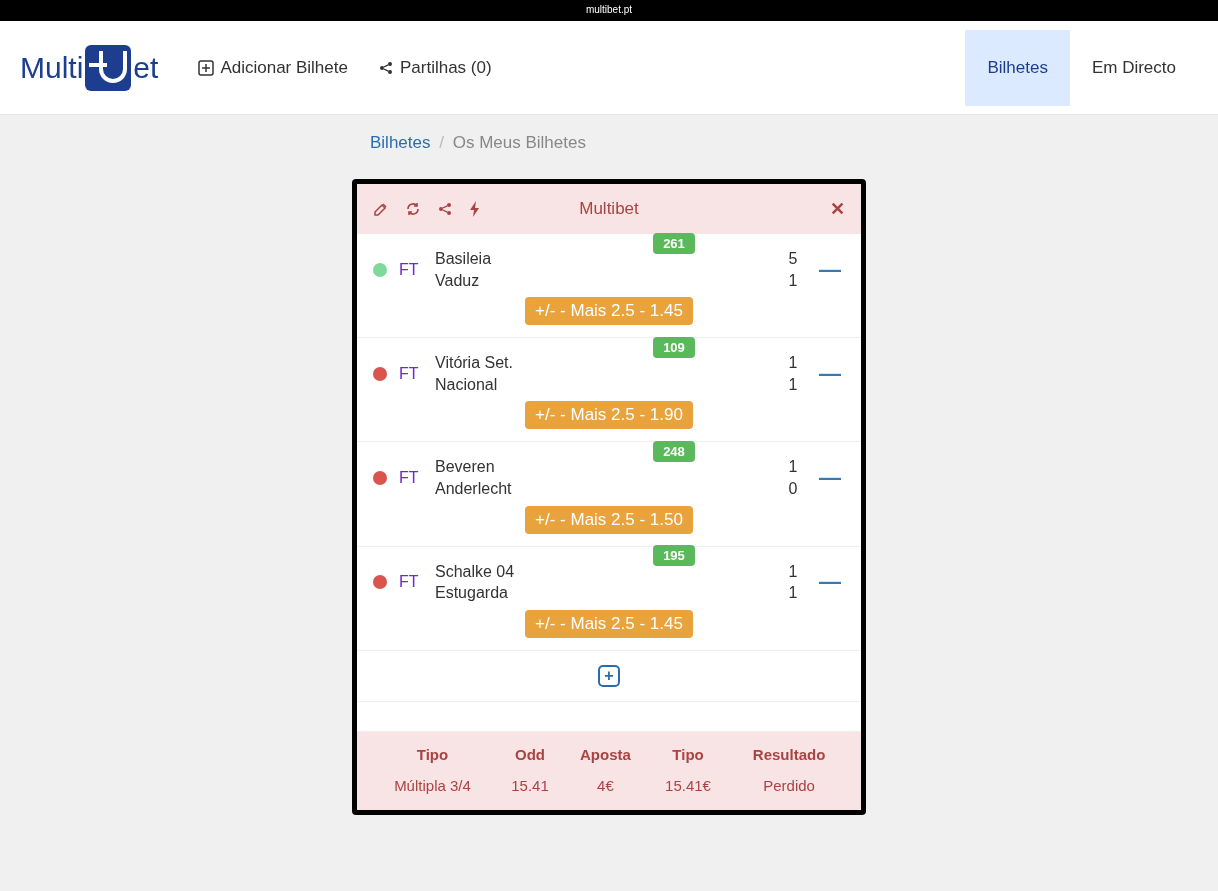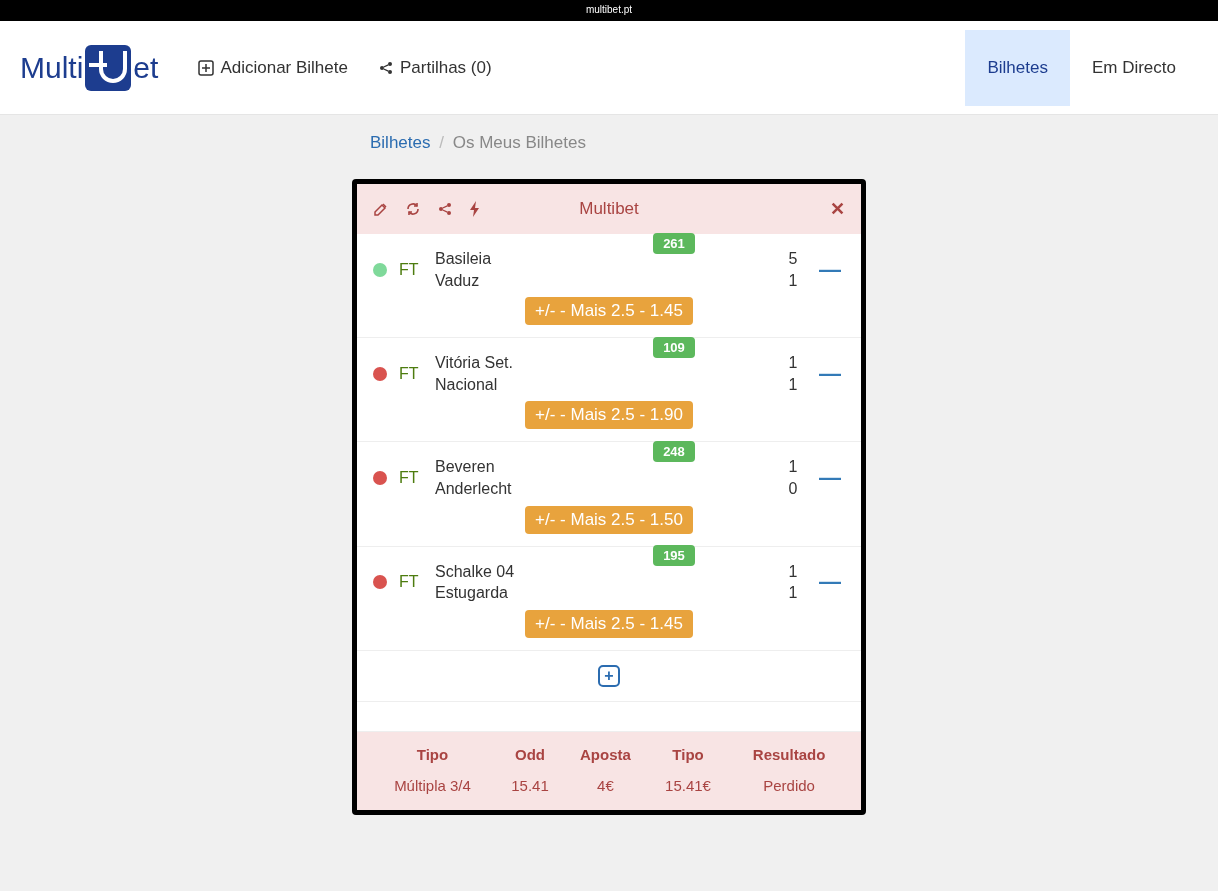--- a/index.html
+++ b/index.html
@@ -123,21 +123,21 @@
     display: flex;
     align-items: center;
     gap: 12px;
   }
   .status-dot {
     width: 14px; height: 14px; border-radius: 50%;
     flex-shrink: 0;
   }
   .status-green { background: #7fd99a; }
   .status-red { background: #d9534f; }
-  .ft-label { font-size: 16px; color:#4d7c0f; width: 24px; }
+  .ft-label { font-size: 16px; color:#6d28d9; width: 24px; }
   .teams { flex: 0 0 130px; font-size: 16px; line-height: 1.35; }
   .center-col { flex: 1; text-align: center; position: relative; }
   .badge-green {
     display: inline-block;
     background: #5cb85c;
     color: #fff;
     font-size: 13px;
     font-weight: 600;
     padding: 3px 10px;
     border-radius: 4px;

